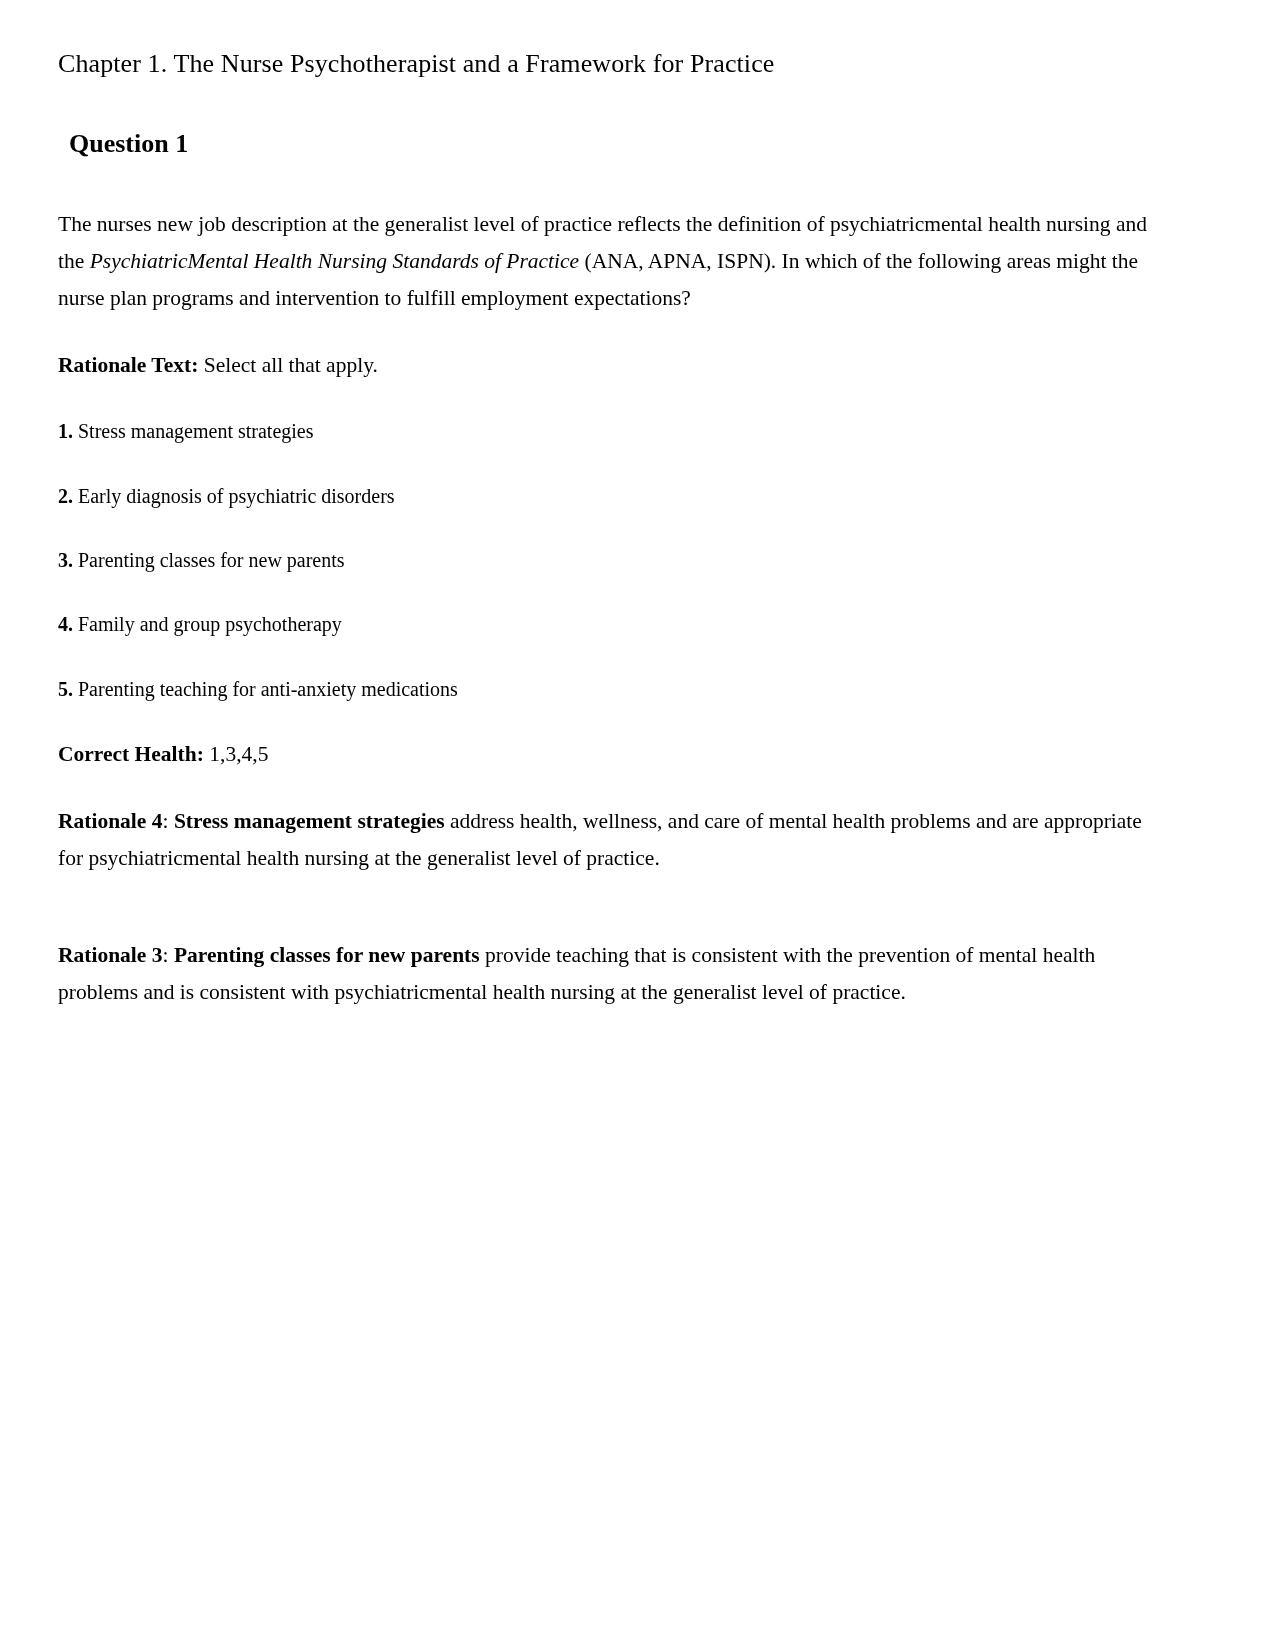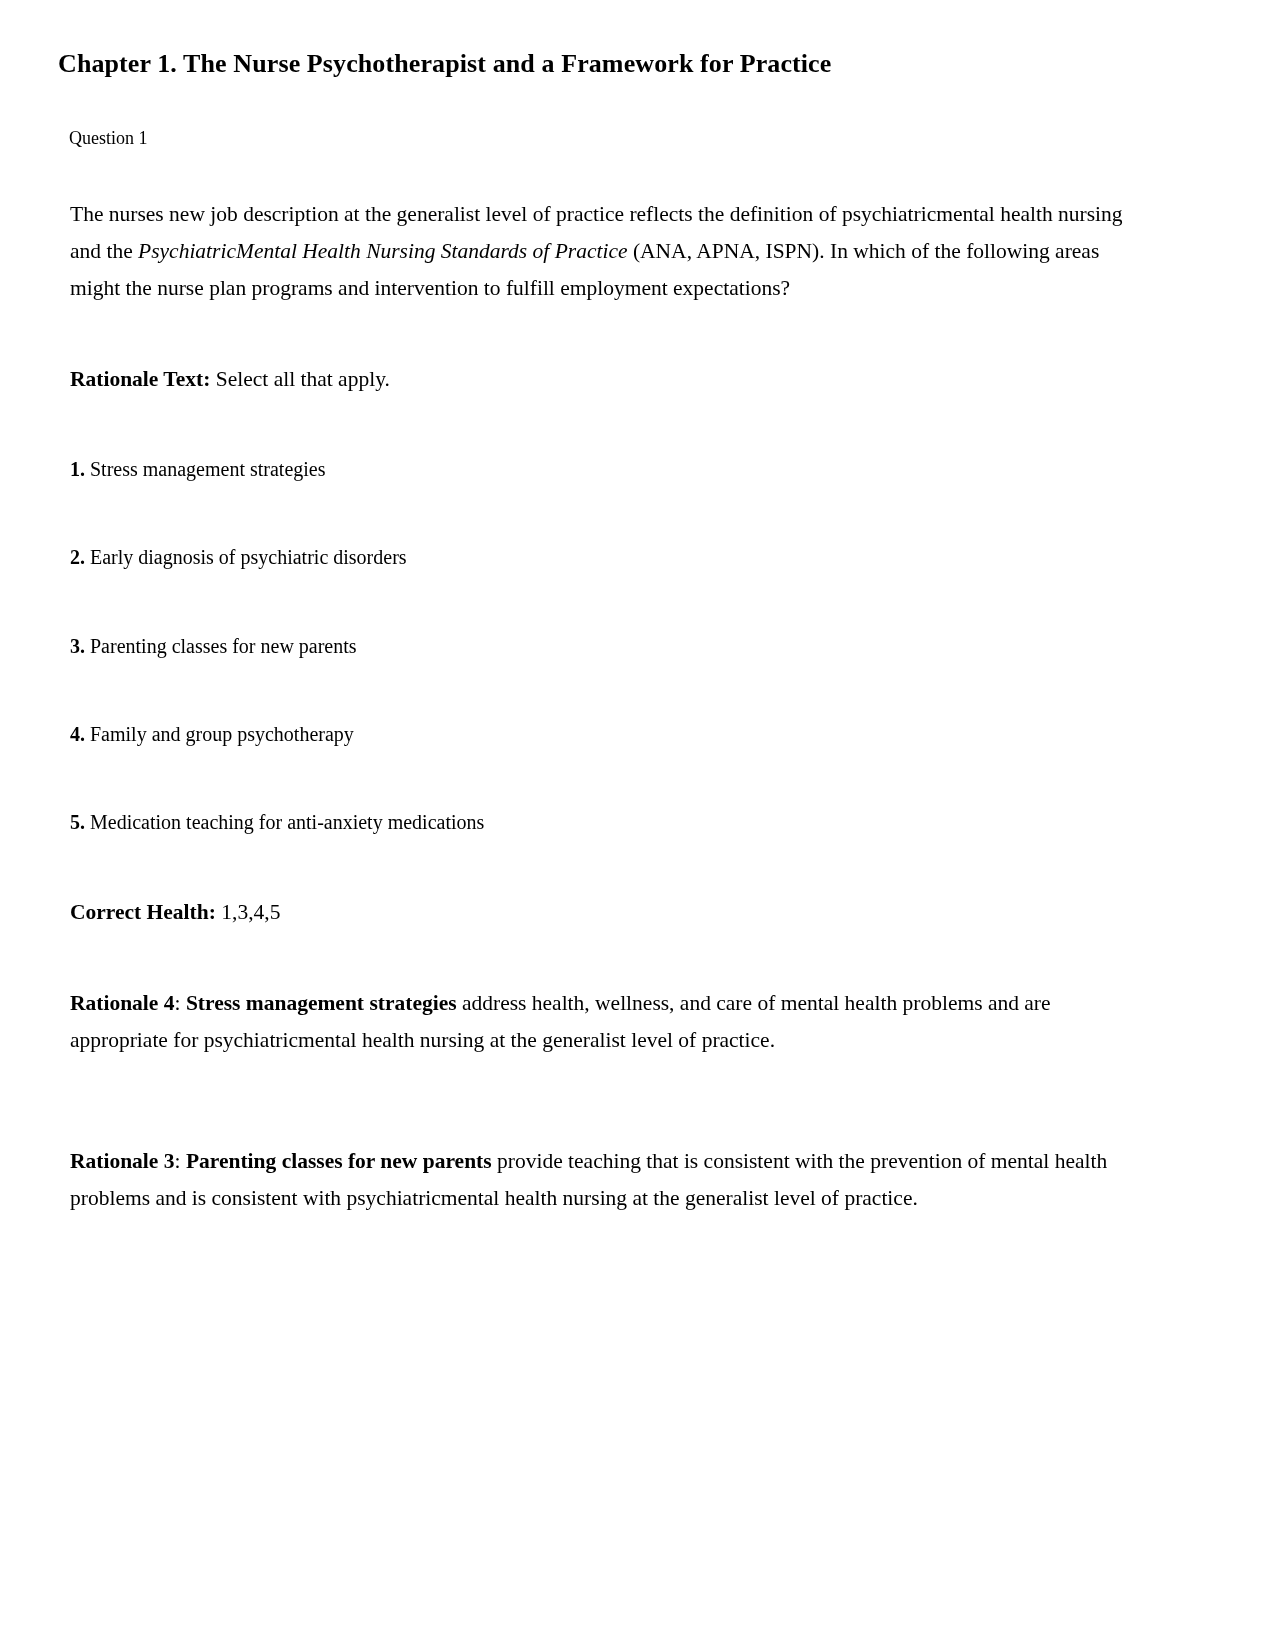--- a/index.html
+++ b/index.html
@@ -25,39 +25,39 @@
   .content {
     position: absolute;
     left: 58px;
     top: 48px;
     width: 1090px;
   }
 
   
   .chapter-title {
     font-size: 26px;
-    font-weight: bold;
+    font-weight: normal;
     line-height: 1.25;
     letter-spacing: 0.1px;
     margin: 0 0 46px 0;
   }
 
   
   .question-label {
-    font-size: 18px;
-    font-weight: normal;
+    font-size: 26px;
+    font-weight: bold;
     margin: 0 0 0 11px;
     line-height: 1.3;
   }
 
   
   .block {
     font-size: 21.5px;
     line-height: 1.72;
-    margin: 12px;
+    margin: 0;
     padding: 0;
     text-align: left;
   }
   .spacer-lg { height: 46px; }
   .spacer-md { height: 30px; }
 
   .stem {
     margin-top: 0;
   }
 
@@ -122,21 +122,21 @@
 
     <div class="spacer-md"></div>
 
     <p class="block option">
       <b class="opt-num inline">4.</b><span class="inline"> Family and group psychotherapy</span>
     </p>
 
     <div class="spacer-md"></div>
 
     <p class="block option">
-      <b class="opt-num inline">5.</b><span class="inline"> Medication teaching for anti-anxiety medications</span>
+      <b class="opt-num inline">5.</b><span class="inline"> Parenting teaching for anti-anxiety medications</span>
     </p>
 
     <div class="spacer-md"></div>
 
     <p class="block">
       <b class="inline">Correct Health:</b><span class="inline"> 1,3,4,5</span>
     </p>
 
     <div class="spacer-md"></div>
 

